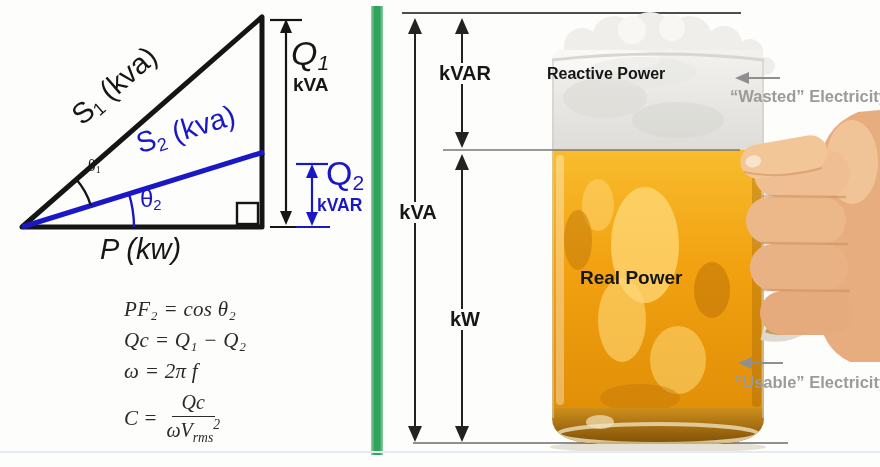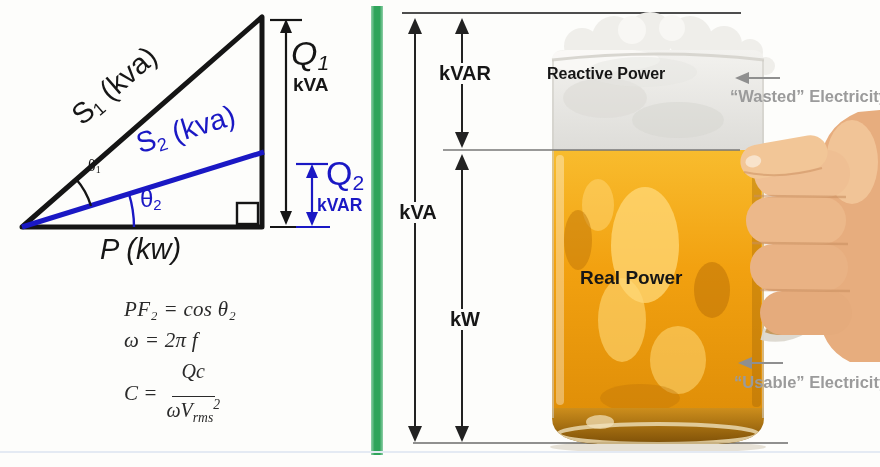--- a/index.html
+++ b/index.html
@@ -13,21 +13,21 @@
   .blue{color:#1a18c4;}
   .gray{color:#9b9b9b;}
   .b{font-weight:700;}
   .bsub{font-size:62%;vertical-align:-22%;}
   .rot{transform-origin:50% 50%;text-align:center;}
   .dim{background:#fdfdfb;padding:0 3px;text-align:center;font-weight:700;}
   .math{font-family:"Liberation Serif","DejaVu Serif",serif;font-style:italic;color:#2a2a2a;}
   .f-line{margin-bottom:9px;font-size:21px;letter-spacing:.3px;}
   .f-frac-row{display:flex;align-items:center;gap:9px;font-size:21px;margin-top:2px;}
   .frac{display:inline-flex;flex-direction:column;align-items:center;line-height:1.18;font-size:20px;}
-  .frac .num{padding:0 10px 12px;border-bottom:1.6px solid #2a2a2a;}
+  .frac .num{padding:0 10px 1px;border-bottom:1.6px solid #2a2a2a;}
   .frac .den sub{font-size:68%;}
   .frac .den sup{font-size:68%;}
   .divider{position:absolute;left:371px;top:6px;width:12px;height:449px;
     background:linear-gradient(90deg,#8fcfa8,#2fa45a 30%,#2fa45a 72%,#8fcfa8);}
   .bottom-rule{position:absolute;left:0;top:451px;width:880px;height:2px;background:#e4eaf3;}
 </style>
 </head>
 <body>
 
 <div id="stage">
@@ -199,20 +199,21 @@
   </div>
   <div class="lbl b" style="left:293px;top:75px;font-size:19px;">kVA</div>
 
   <div class="lbl blue" style="left:326px;top:156px;font-size:34px;text-align:center;">
     <span>Q</span><span class="bsub">2</span>
   </div>
   <div class="lbl b blue" style="left:317px;top:196px;font-size:17.5px;">kVAR</div>
 
   <div class="lbl math" style="left:124px;top:286px;margin-top:12px;">
     <div class="f-line">PF₂ = cos θ₂</div>
+    <div class="f-line">Qc = Q₁ − Q₂</div>
     <div class="f-line">ω = 2π f</div>
     <div class="f-frac-row">
       <span>C =</span>
       <span class="frac">
         <span class="num">Qc</span>
         <span class="den"><span>ωV</span><sub>rms</sub><sup>2</sup></span>
       </span>
     </div>
   </div>
 

